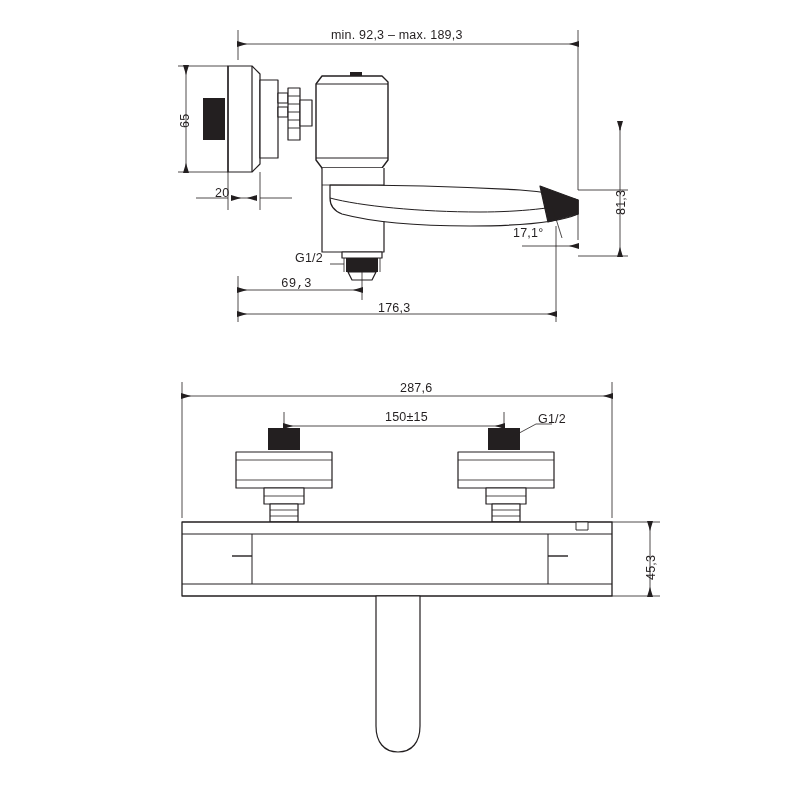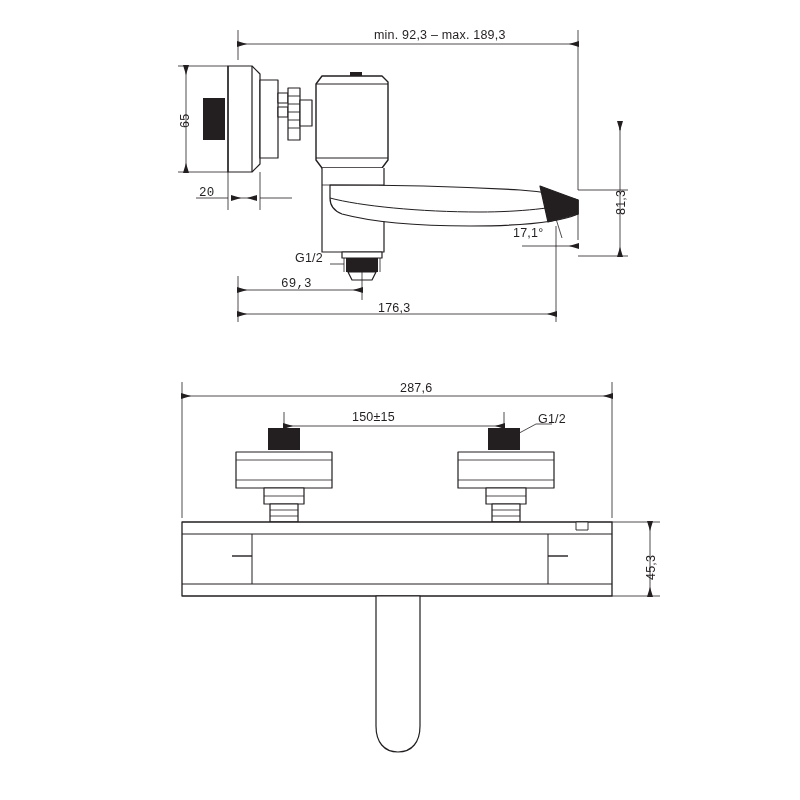--- a/index.html
+++ b/index.html
@@ -178,37 +178,37 @@
 
       <path d="M510,438 L536,424"></path>
       <path d="M536,424 L552,424"></path>
 
       <path d="M612,522 L660,522"></path>
       <path d="M612,596 L660,596"></path>
       <path d="M650,522 L650,596" marker-start="url(#arrOut)" marker-end="url(#arrIn)"></path>
     </g>
   </svg>
 
-  <div class="dimtext" style="left:331px; top:28px;margin-left:43px;">min. 92,3 – max. 189,3</div>
+  <div class="dimtext" style="left:331px; top:28px;">min. 92,3 – max. 189,3</div>
 
   <div class="dimtext rot" style="left:178px; top:128px;">65</div>
 
-  <div class="dimtext" style="left:199px; top:186px;font-family:Liberation Mono, monospace;">20</div>
+  <div class="dimtext" style="left:215px; top:186px;">20</div>
 
   <div class="dimtext rot" style="left:614px; top:215px;">81,3</div>
 
   <div class="dimtext" style="left:295px; top:251px;">G1/2</div>
 
   <div class="dimtext" style="left:513px; top:226px;">17,1°</div>
 
   <div class="dimtext" style="left:281px; top:277px;font-family:Liberation Mono, monospace;">69,3</div>
 
   <div class="dimtext" style="left:378px; top:301px;">176,3</div>
 
   <div class="dimtext" style="left:400px; top:381px;">287,6</div>
 
-  <div class="dimtext" style="left:352px; top:410px;">150±15</div>
+  <div class="dimtext" style="left:385px; top:410px;">150±15</div>
 
   <div class="dimtext" style="left:538px; top:412px;">G1/2</div>
 
   <div class="dimtext rot" style="left:644px; top:580px;">45,3</div>
 
 </div>
 
 </body></html>

